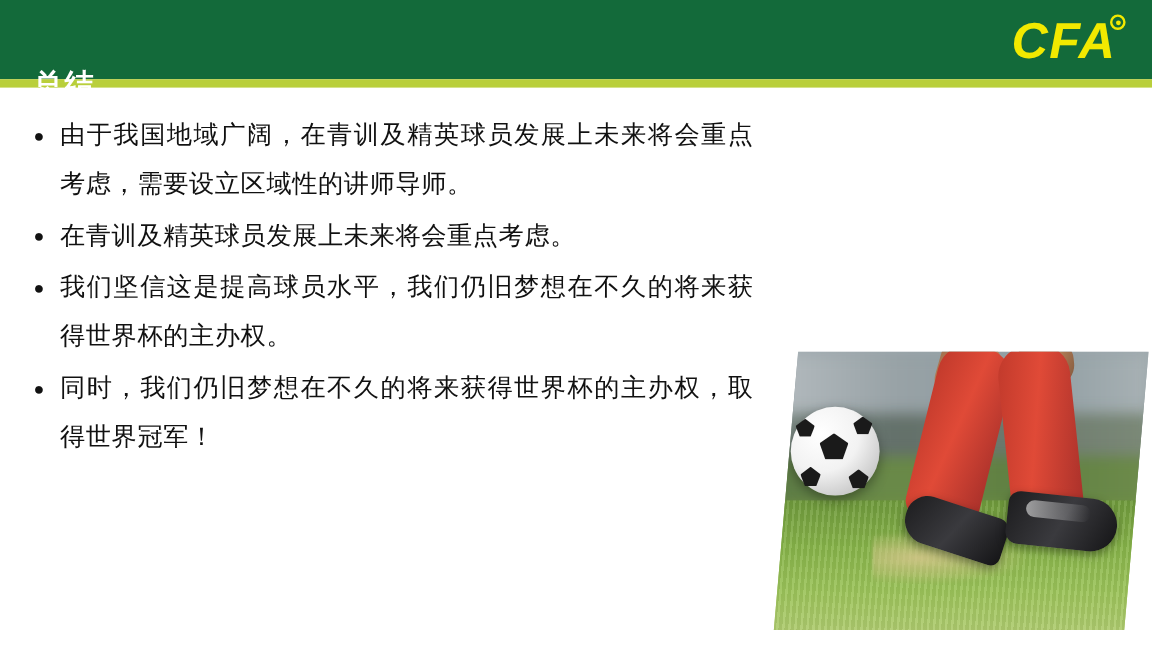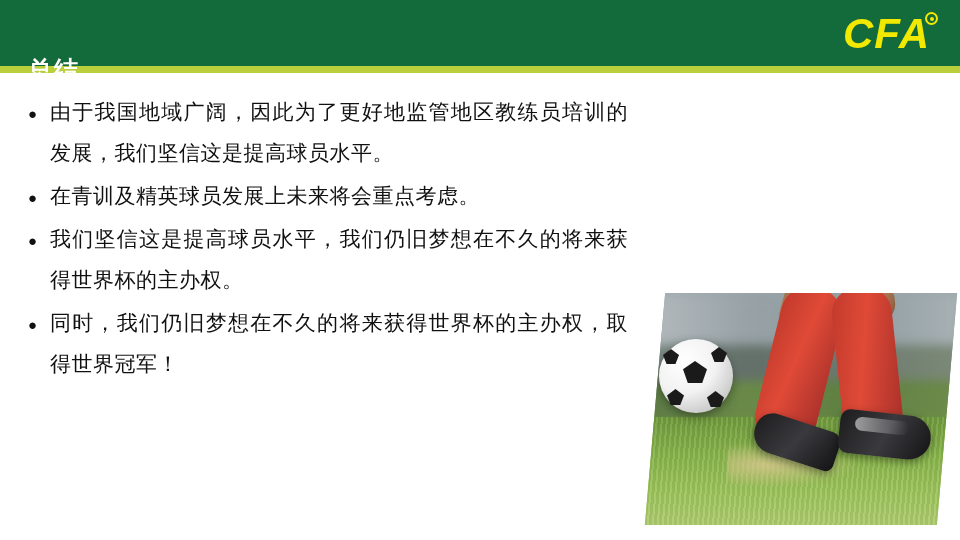--- a/index.html
+++ b/index.html
@@ -264,21 +264,21 @@
 
   <div class="logo">
     <span class="logo-text">CFA</span>
     <span class="logo-ball"></span>
   </div>
 
   <div class="content">
 
     <div class="bullet-row">
       <span class="bullet-dot">●</span>
-      <span class="bullet-text">由于我国地域广阔，因此为了更好地监管地区教练员培训的发展，我们坚信这是提高球员水平。</span>
+      <span class="bullet-text">由于我国地域广阔，在青训及精英球员发展上未来将会重点考虑，需要设立区域性的讲师导师。</span>
     </div>
 
     <div class="bullet-row">
       <span class="bullet-dot">●</span>
       <span class="bullet-text">在青训及精英球员发展上未来将会重点考虑。</span>
     </div>
 
     <div class="bullet-row">
       <span class="bullet-dot">●</span>
       <span class="bullet-text">我们坚信这是提高球员水平，我们仍旧梦想在不久的将来获得世界杯的主办权。</span>

